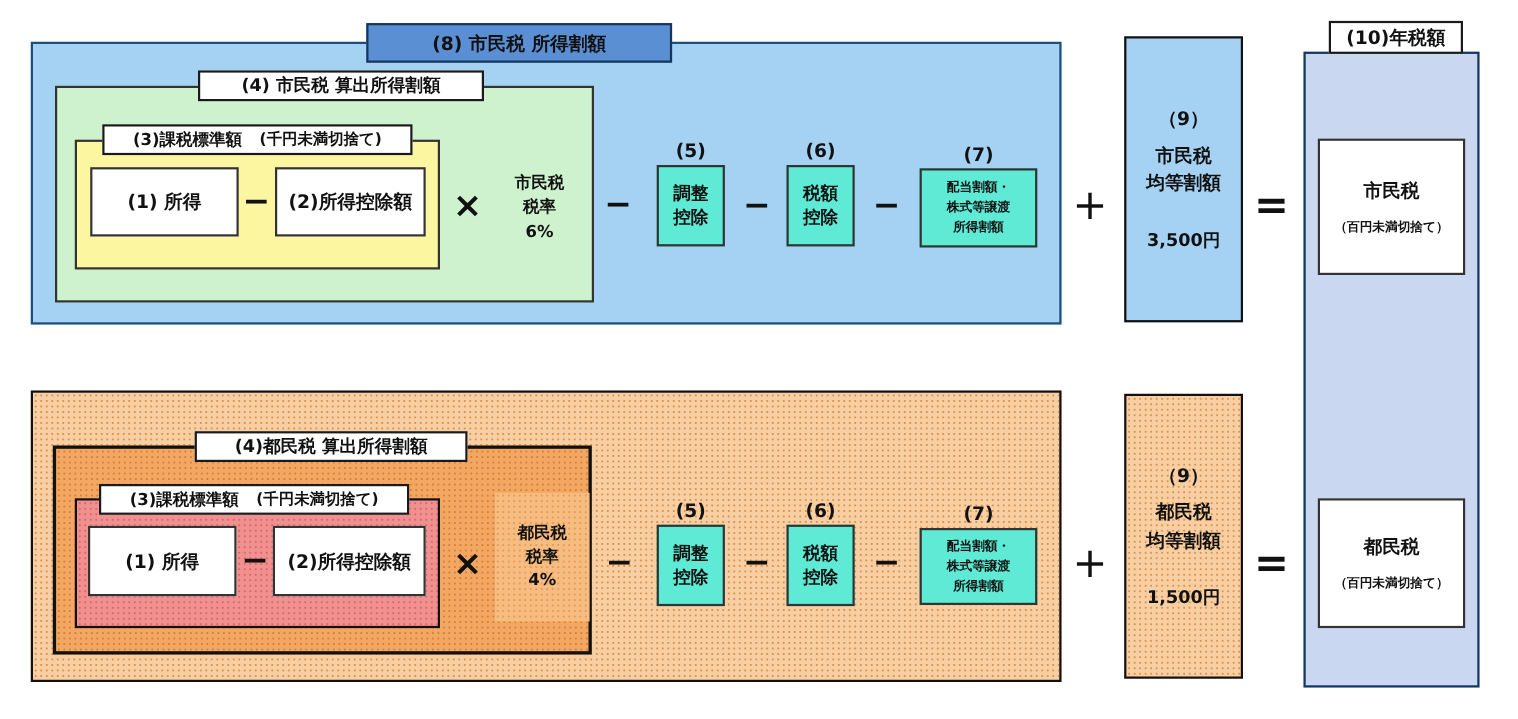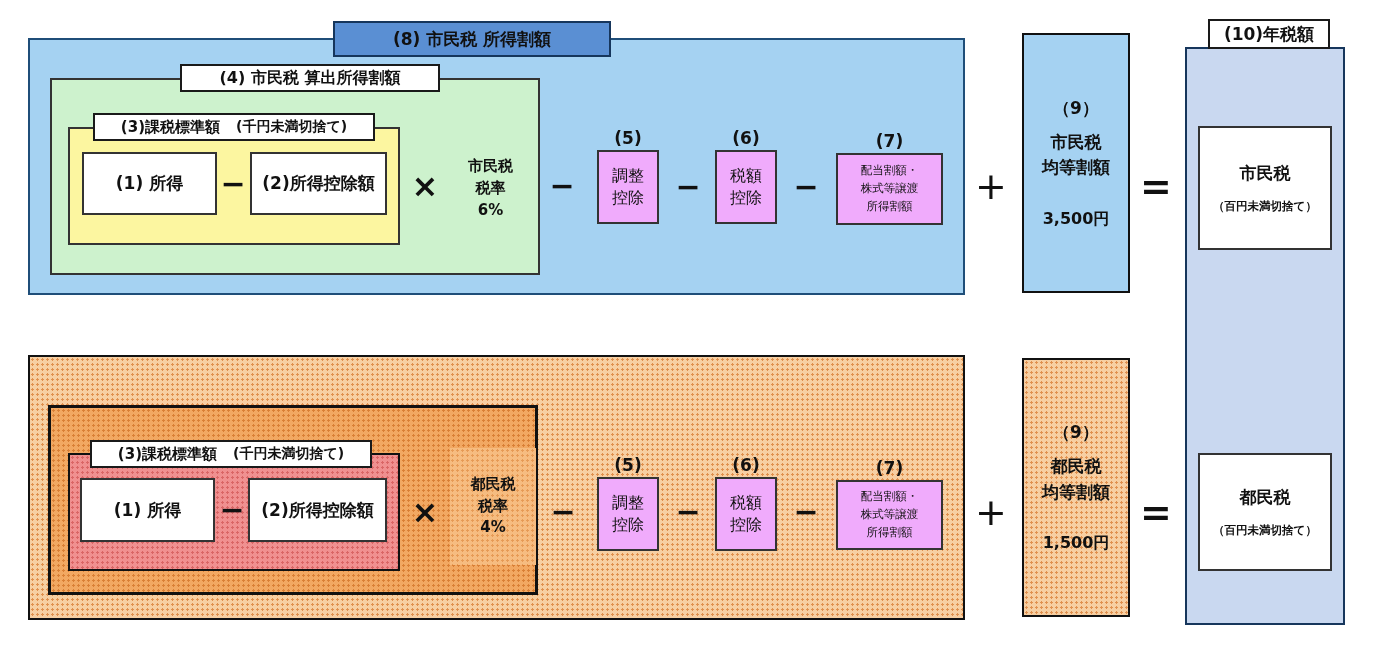--- a/index.html
+++ b/index.html
@@ -20,21 +20,21 @@
   .badge-base-m{left:93px;top:113px;width:282px;height:28px;background:#fff;font-size:15px;}
   .badge .note{font-size:14px;font-weight:bold;padding-left:16px;}
   .wbox{background:#fff;border:2px solid #333;z-index:3;font-size:17px;font-weight:bold;}
   .m1{left:82px;top:152px;width:135px;height:63px;}
   .m2{left:250px;top:152px;width:137px;height:63px;}
   .rate-m{left:443px;top:150px;width:95px;height:78px;font-size:15px;font-weight:bold;line-height:1.45;z-index:2;}
 
   
   .step{z-index:2;display:flex;flex-direction:column;align-items:center;}
   .step .num{height:30px;font-size:17px;font-weight:bold;display:flex;align-items:flex-end;justify-content:center;padding-bottom:2px;}
-  .step .sbox{width:100%;background:#f0abfc;border:2px solid #333;display:flex;align-items:center;justify-content:center;text-align:center;font-weight:normal;font-size:16px;line-height:1.4;}
+  .step .sbox{width:100%;background:#5eead4;border:2px solid #333;display:flex;align-items:center;justify-content:center;text-align:center;font-weight:bold;font-size:16px;line-height:1.4;}
   .s5t{left:599px;top:118px;width:58px;} .s6t{left:717px;top:118px;width:58px;} .s7t{left:838px;top:121px;width:103px;}
   .s5t .sbox,.s6t .sbox{height:70px;} .s7t .sbox{height:68px;font-size:11.5px;line-height:1.55;}
   .s5b{left:599px;top:445px;width:58px;} .s6b{left:717px;top:445px;width:58px;} .s7b{left:838px;top:448px;width:103px;}
   .s5b .sbox,.s6b .sbox{height:70px;} .s7b .sbox{height:66px;font-size:11.5px;line-height:1.55;}
 
   .pcap{z-index:2;border:2px solid #111;}
   .pcap-top{left:1022px;top:33px;width:108px;height:260px;background:#a5d2f2;}
   .pcap .num{font-size:17px;font-weight:bold;margin-bottom:10px;}
   .pcap .name{font-size:17px;font-weight:bold;line-height:1.5;}
   .pcap .amount{font-size:16px;font-weight:bold;margin-top:28px;text-align:right;}
@@ -140,20 +140,23 @@
     <div class="note">（百円未満切捨て）</div>
   </div>
   <div class="abs col result res2">
     <div class="name">都民税</div>
     <div class="note">（百円未満切捨て）</div>
   </div>
 
   <div class="abs sec-orange dots-lt"></div>
 
   <div class="abs calc-orange dots-md"></div>
+  <div class="abs center badge badge-calc-t">
+    <span>(4)都民税 算出所得割額</span>
+  </div>
 
   <div class="abs base-pink dots-pk"></div>
   <div class="abs center badge badge-base-t">
     <span>(3)課税標準額</span>
       <span class="note">(千円未満切捨て)</span>
   </div>
 
   <div class="abs center wbox b1">
     <span>(1)  所得</span>
   </div>

